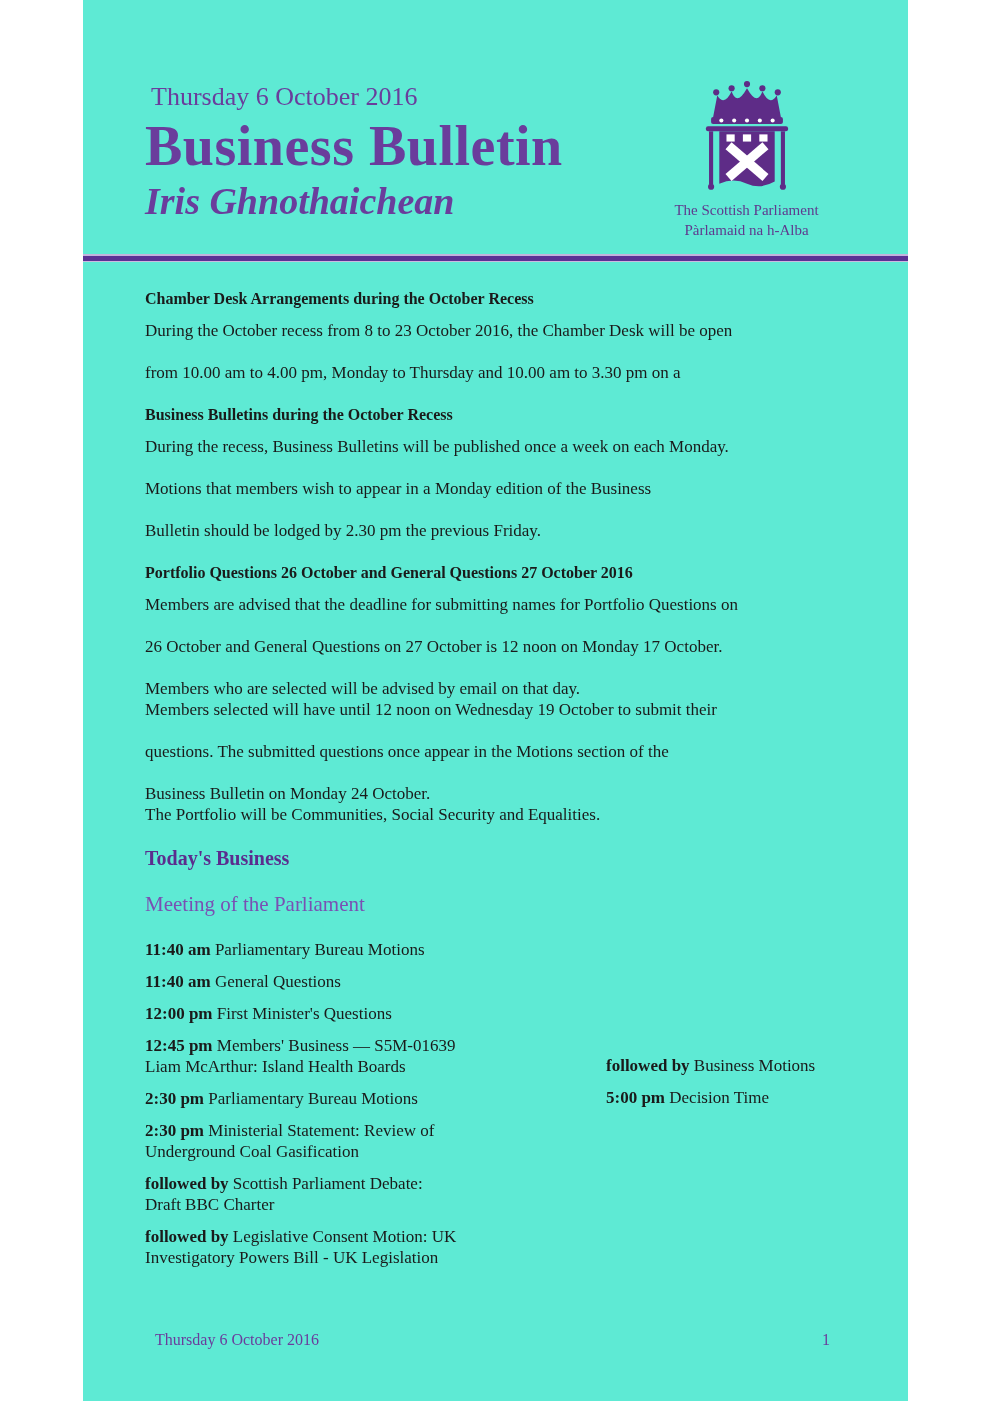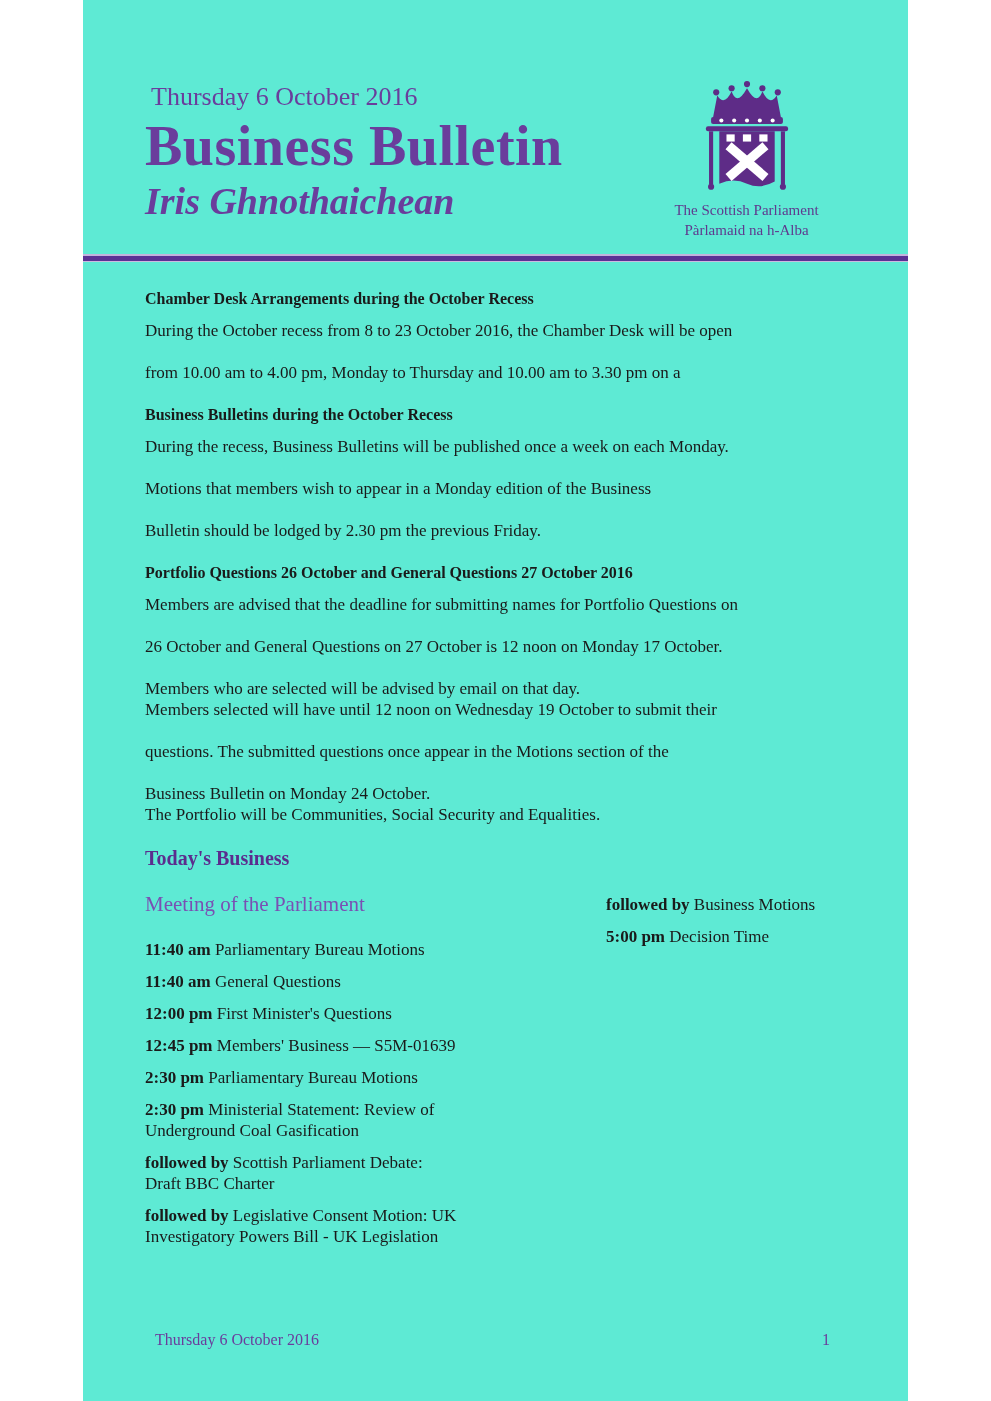--- a/index.html
+++ b/index.html
@@ -79,21 +79,21 @@
   .line { display: block; }
 
   
   .todays-heading {
     color: #5b2d8e;
     font-size: 20px;
     font-weight: bold;
     line-height: 24px;
     margin: 4px 0 22px 0;
   }
-  .columns { display: flex; align-items: flex-start; }
+  .columns { display: flex; align-items: center; }
   .col-left { width: 461px; flex: 0 0 461px; }
   .col-right { flex: 1; padding-top: 2px; }
   .meeting-heading {
     color: #7a50b3;
     font-size: 21px;
     line-height: 25px;
     margin-bottom: 22px;
     font-weight: normal;
   }
   .agenda {
@@ -224,21 +224,21 @@
 
     <h2 class="todays-heading">Today's Business</h2>
 
     <div class="columns">
       <div class="col-left">
         <h3 class="meeting-heading">Meeting of the Parliament</h3>
 
         <p class="agenda"><strong>11:40 am</strong> <span>Parliamentary Bureau Motions</span></p>
         <p class="agenda"><strong>11:40 am</strong> <span>General Questions</span></p>
         <p class="agenda"><strong>12:00 pm</strong> <span>First Minister's Questions</span></p>
-        <p class="agenda"><strong>12:45 pm</strong> <span>Members' Business — S5M-01639</span></p>
+        <p class="agenda"><strong>12:45 pm</strong> <span>Members' Business — S5M-01639</span><span class="line2">Liam McArthur: Island Health Boards</span></p>
         <p class="agenda"><strong>2:30 pm</strong> <span>Parliamentary Bureau Motions</span></p>
         <p class="agenda"><strong>2:30 pm</strong> <span>Ministerial Statement: Review of</span><span class="line2">Underground Coal Gasification</span></p>
         <p class="agenda"><strong>followed by</strong> <span>Scottish Parliament Debate:</span><span class="line2">Draft BBC Charter</span></p>
         <p class="agenda"><strong>followed by</strong> <span>Legislative Consent Motion: UK</span><span class="line2">Investigatory Powers Bill - UK Legislation</span></p>
       </div>
 
       <div class="col-right">
         <p class="agenda"><strong>followed by</strong> <span>Business Motions</span></p>
         <p class="agenda"><strong>5:00 pm</strong> <span>Decision Time</span></p>
       </div>

